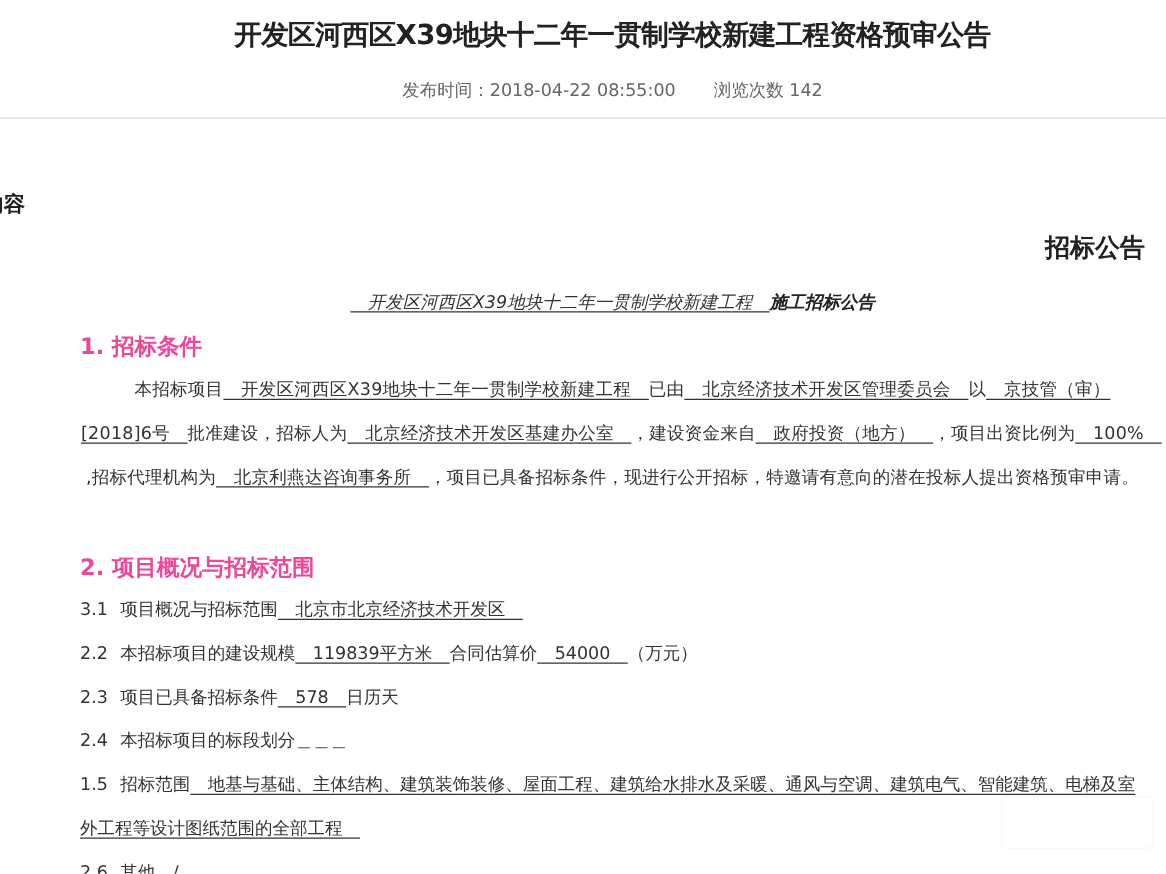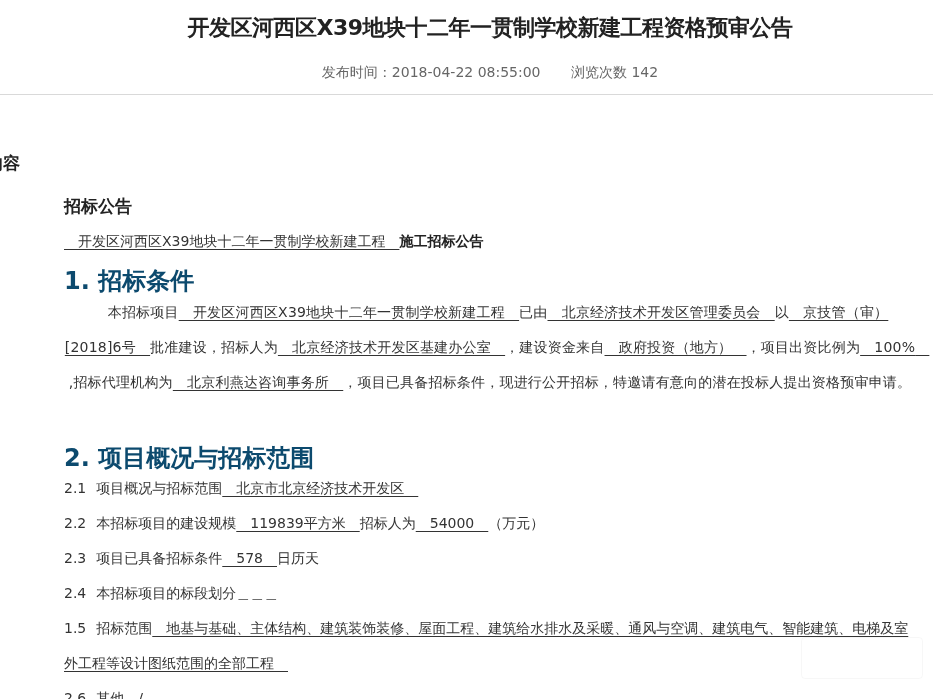--- a/index.html
+++ b/index.html
@@ -24,32 +24,32 @@
     }
     .side-label {
       position: absolute; left: -14px; top: 152px;
       font-size: 17px; font-weight: bold; color: #222;
     }
     .content {
       position: absolute; left: 64px; top: 185px; width: 852px;
       font-size: 14px; color: #333;
     }
     .notice-title {
-      position: absolute; left: 0; width: 852px; top: 10px;
-      font-size: 17px; font-weight: bold; color: #222; text-align: left;
+      position: absolute; left: 0; width: 852px; top: 0;
+      font-size: 20px; font-weight: bold; color: #222; text-align: right;
       padding-left: 0;
     }
     .notice-subtitle {
       position: absolute; left: 0; width: 852px; top: 48px;
-      font-size: 14px; text-align: left;
+      font-size: 14px; text-align: center; font-style: italic;
     }
     .u { text-decoration: underline; text-underline-offset: 3px; }
     .b { font-weight: bold; color: #222; }
     .section-h {
-      position: absolute; left: 0; font-size: 24px; font-weight: bold; color: #0c4a6e;
+      position: absolute; left: 0; font-size: 18px; font-weight: bold; color: #ec4899;
     }
     .para {
       position: absolute; left: 0; width: 852px; line-height: 35px;
       font-size: 14px; text-indent: 16px; letter-spacing: 0.2px;
     }
     .item {
       position: absolute; left: 0; width: 852px; font-size: 14px; line-height: 35px;
     }
     .item .num { margin-right: 10px; }
     .watermark {
@@ -76,24 +76,24 @@
   </div>
 
   <div class="section-h" style="top:80px;">1. 招标条件</div>
   <div class="para" style="top:110px;text-align:center;">
     <span>本招标项目</span><span class="u">　开发区河西区X39地块十二年一贯制学校新建工程　</span><span>已由</span><span class="u">　北京经济技术开发区管理委员会　</span><span>以</span><span class="u">　京技管（审）[2018]6号　</span><span>批准建设，招标人为</span><span class="u">　北京经济技术开发区基建办公室　</span><span>，建设资金来自</span><span class="u">　政府投资（地方）　</span><span>，项目出资比例为</span><span class="u">　100%　</span><span>,招标代理机构为</span><span class="u">　北京利燕达咨询事务所　</span><span>，项目已具备招标条件，现进行公开招标，特邀请有意向的潜在投标人提出资格预审申请。</span>
   </div>
 
   <div class="section-h" style="top:257px;">2. 项目概况与招标范围</div>
 
   <div class="item" style="top:286px;">
-    <span class="num">2.1</span><span>项目概况与招标范围</span><span class="u">　北京市北京经济技术开发区　</span>
+    <span class="num">3.1</span><span>项目概况与招标范围</span><span class="u">　北京市北京经济技术开发区　</span>
   </div>
   <div class="item" style="top:321px;">
-    <span class="num">2.2</span><span>本招标项目的建设规模</span><span class="u">　119839平方米　</span><span>招标人为</span><span class="u">　54000　</span><span>（万元）</span>
+    <span class="num">2.2</span><span>本招标项目的建设规模</span><span class="u">　119839平方米　</span><span>合同估算价</span><span class="u">　54000　</span><span>（万元）</span>
   </div>
   <div class="item" style="top:356px;">
     <span class="num">2.3</span><span>项目已具备招标条件</span><span class="u">　578　</span><span>日历天</span>
   </div>
   <div class="item" style="top:391px;">
     <span class="num">2.4</span><span>本招标项目的标段划分</span><span>＿＿＿</span>
   </div>
   <div class="item" style="top:426px;">
     <span class="num">1.5</span><span>招标范围</span><span class="u">　地基与基础、主体结构、建筑装饰装修、屋面工程、建筑给水排水及采暖、通风与空调、建筑电气、智能建筑、电梯及室外工程等设计图纸范围的全部工程　</span>
   </div>

